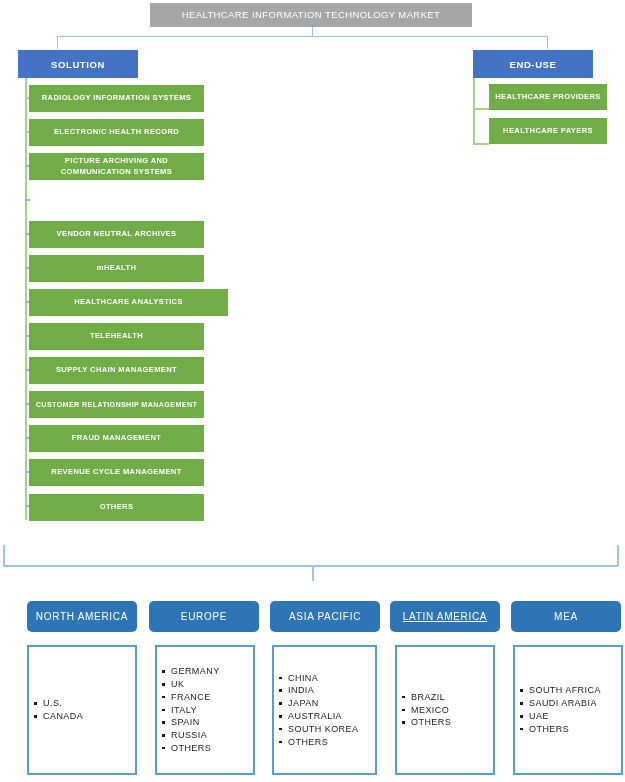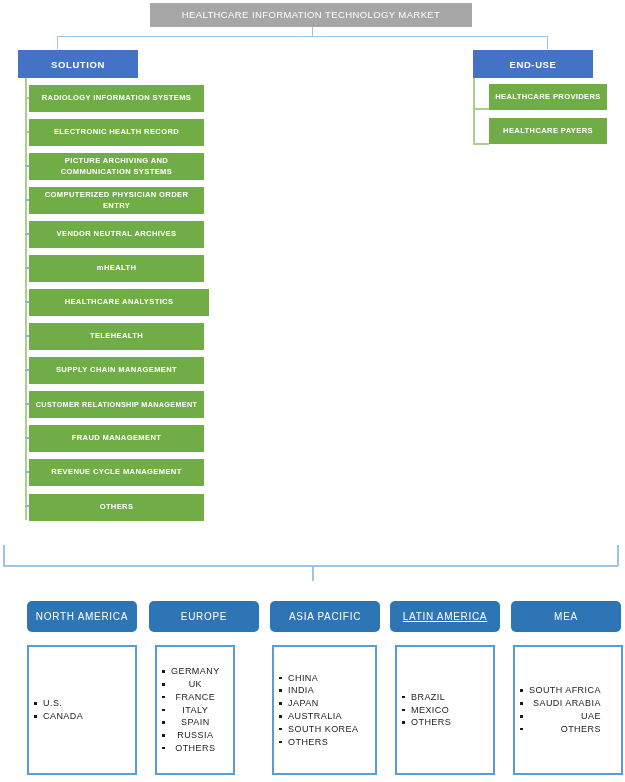--- a/index.html
+++ b/index.html
@@ -143,30 +143,29 @@
   <div class="conn-green" style="left:25px; top:97px; width:5px; height:1.5px;"></div>
   <div class="leaf" style="left:29px; top:85px; width:175px; height:27px;">RADIOLOGY INFORMATION SYSTEMS</div>
 
   <div class="conn-green" style="left:25px; top:131px; width:5px; height:1.5px;"></div>
   <div class="leaf" style="left:29px; top:119px; width:175px; height:27px;">ELECTRONIC HEALTH RECORD</div>
 
   <div class="conn-blue-thin" style="left:25px; top:165px; width:5px; height:1.5px;"></div>
   <div class="leaf" style="left:29px; top:153px; width:175px; height:27px;">PICTURE ARCHIVING AND COMMUNICATION SYSTEMS</div>
 
   <div class="conn-blue-thin" style="left:25px; top:199px; width:5px; height:1.5px;"></div>
-  <div class="leaf" style="left:29px; top:187px; width:175px; height:27px;">COMPUTERIZED PHYSICIAN ORDER ENTRY</div>
 
   <div class="conn-blue-thin" style="left:25px; top:233px; width:5px; height:1.5px;"></div>
   <div class="leaf" style="left:29px; top:221px; width:175px; height:27px;">VENDOR NEUTRAL ARCHIVES</div>
 
   <div class="conn-blue-thin" style="left:25px; top:267px; width:5px; height:1.5px;"></div>
   <div class="leaf" style="left:29px; top:255px; width:175px; height:27px;">mHEALTH</div>
 
   <div class="conn-blue-thin" style="left:25px; top:301px; width:5px; height:1.5px;"></div>
-  <div class="leaf" style="left:29px; top:289px; width:180px; height:27px;">HEALTHCARE ANALYSTICS</div>
+  <div class="leaf" style="left:29px; top:289px; width:199px; height:27px;">HEALTHCARE ANALYSTICS</div>
 
   <div class="conn-blue-thin" style="left:25px; top:335px; width:5px; height:1.5px;"></div>
   <div class="leaf" style="left:29px; top:323px; width:175px; height:27px;">TELEHEALTH</div>
 
   <div class="conn-blue-thin" style="left:25px; top:369px; width:5px; height:1.5px;"></div>
   <div class="leaf" style="left:29px; top:357px; width:175px; height:27px;">SUPPLY CHAIN MANAGEMENT</div>
 
   <div class="conn-blue-thin" style="left:25px; top:403px; width:5px; height:1.5px;"></div>
   <div class="leaf" style="left:29px; top:391px; width:175px; height:27px; font-size:7.2px;">CUSTOMER RELATIONSHIP MANAGEMENT</div>
 
@@ -196,21 +195,21 @@
 
   <div class="region-head" style="left:27px; top:601px; width:110px; height:31px;">NORTH AMERICA</div>
   <div class="region-body" style="left:27px; top:645px; width:110px; height:130px;">
     <ul class="region-list">
       <li>U.S.</li>
       <li>CANADA</li>
     </ul>
   </div>
 
   <div class="region-head" style="left:149px; top:601px; width:110px; height:31px;">EUROPE</div>
-  <div class="region-body" style="left:155px; top:645px; width:80px; height:130px;text-align:center;">
+  <div class="region-body" style="left:155px; top:645px; width:100px; height:130px;">
     <ul class="region-list">
       <li>GERMANY</li>
       <li>UK</li>
       <li>FRANCE</li>
       <li>ITALY</li>
       <li>SPAIN</li>
       <li>RUSSIA</li>
       <li>OTHERS</li>
     </ul>
   </div>
@@ -230,21 +229,21 @@
   <div class="region-head" style="left:390px; top:601px; width:110px; height:31px;text-decoration:underline;">LATIN AMERICA</div>
   <div class="region-body" style="left:395px; top:645px; width:100px; height:130px;">
     <ul class="region-list">
       <li>BRAZIL</li>
       <li>MEXICO</li>
       <li>OTHERS</li>
     </ul>
   </div>
 
   <div class="region-head" style="left:511px; top:601px; width:110px; height:31px;">MEA</div>
-  <div class="region-body" style="left:513px; top:645px; width:110px; height:130px;text-align:right;">
+  <div class="region-body" style="left:513px; top:645px; width:110px; height:130px;">
     <ul class="region-list">
       <li>SOUTH AFRICA</li>
       <li>SAUDI ARABIA</li>
       <li>UAE</li>
       <li>OTHERS</li>
     </ul>
   </div>
 
 </div>
 

